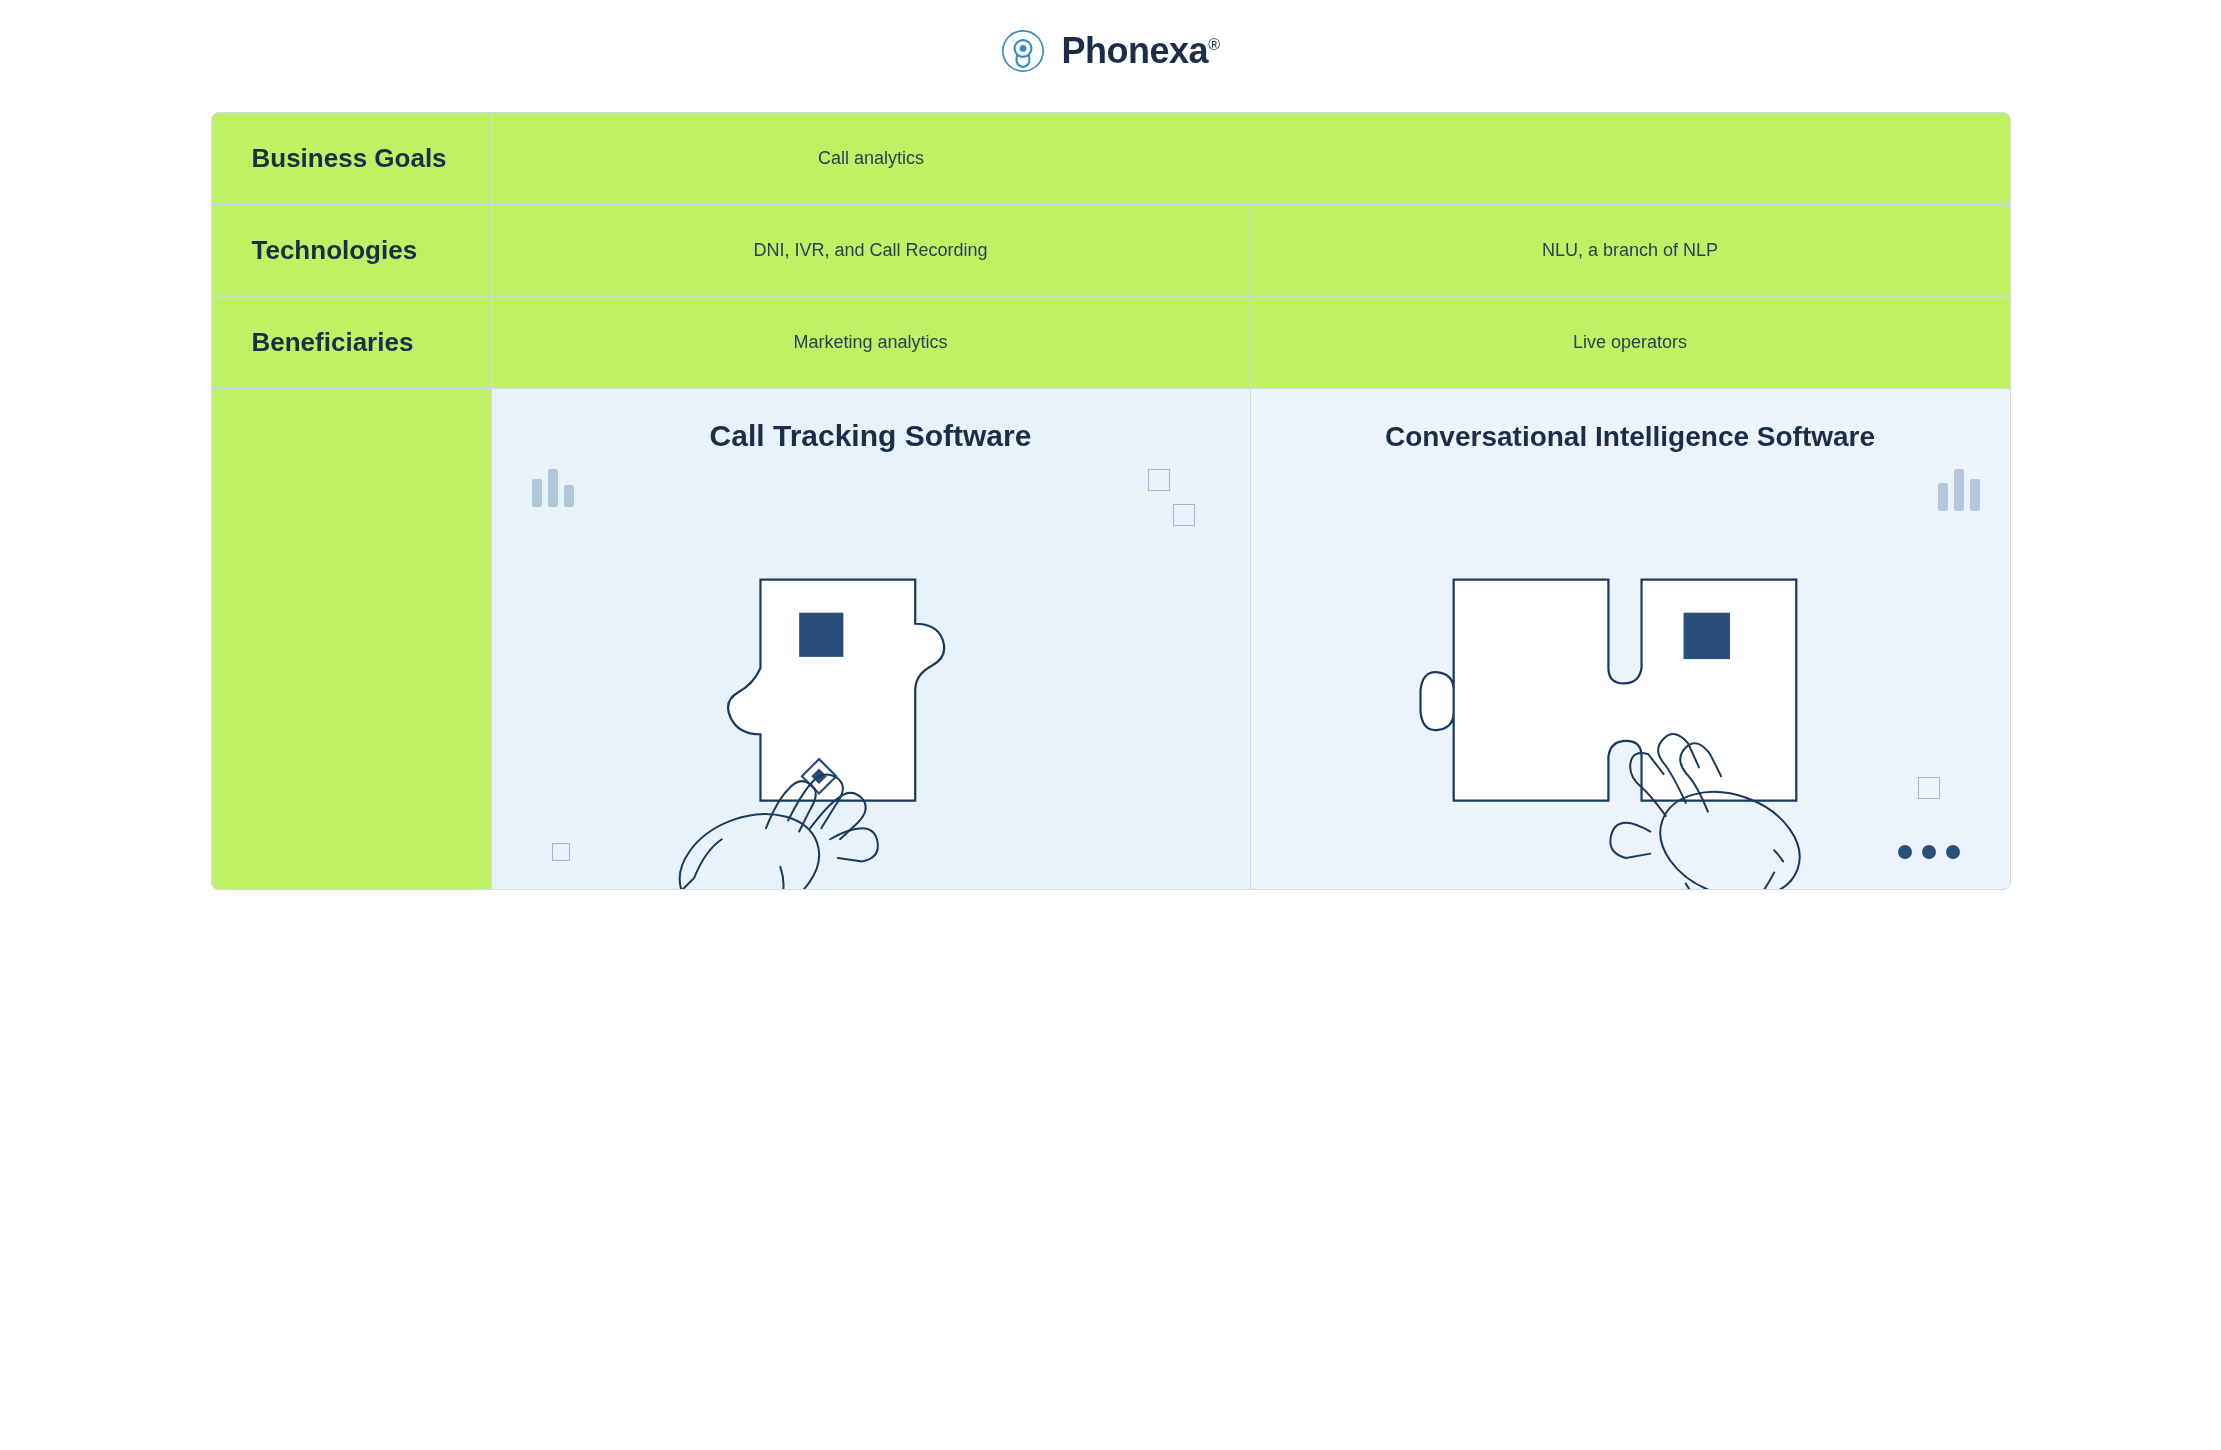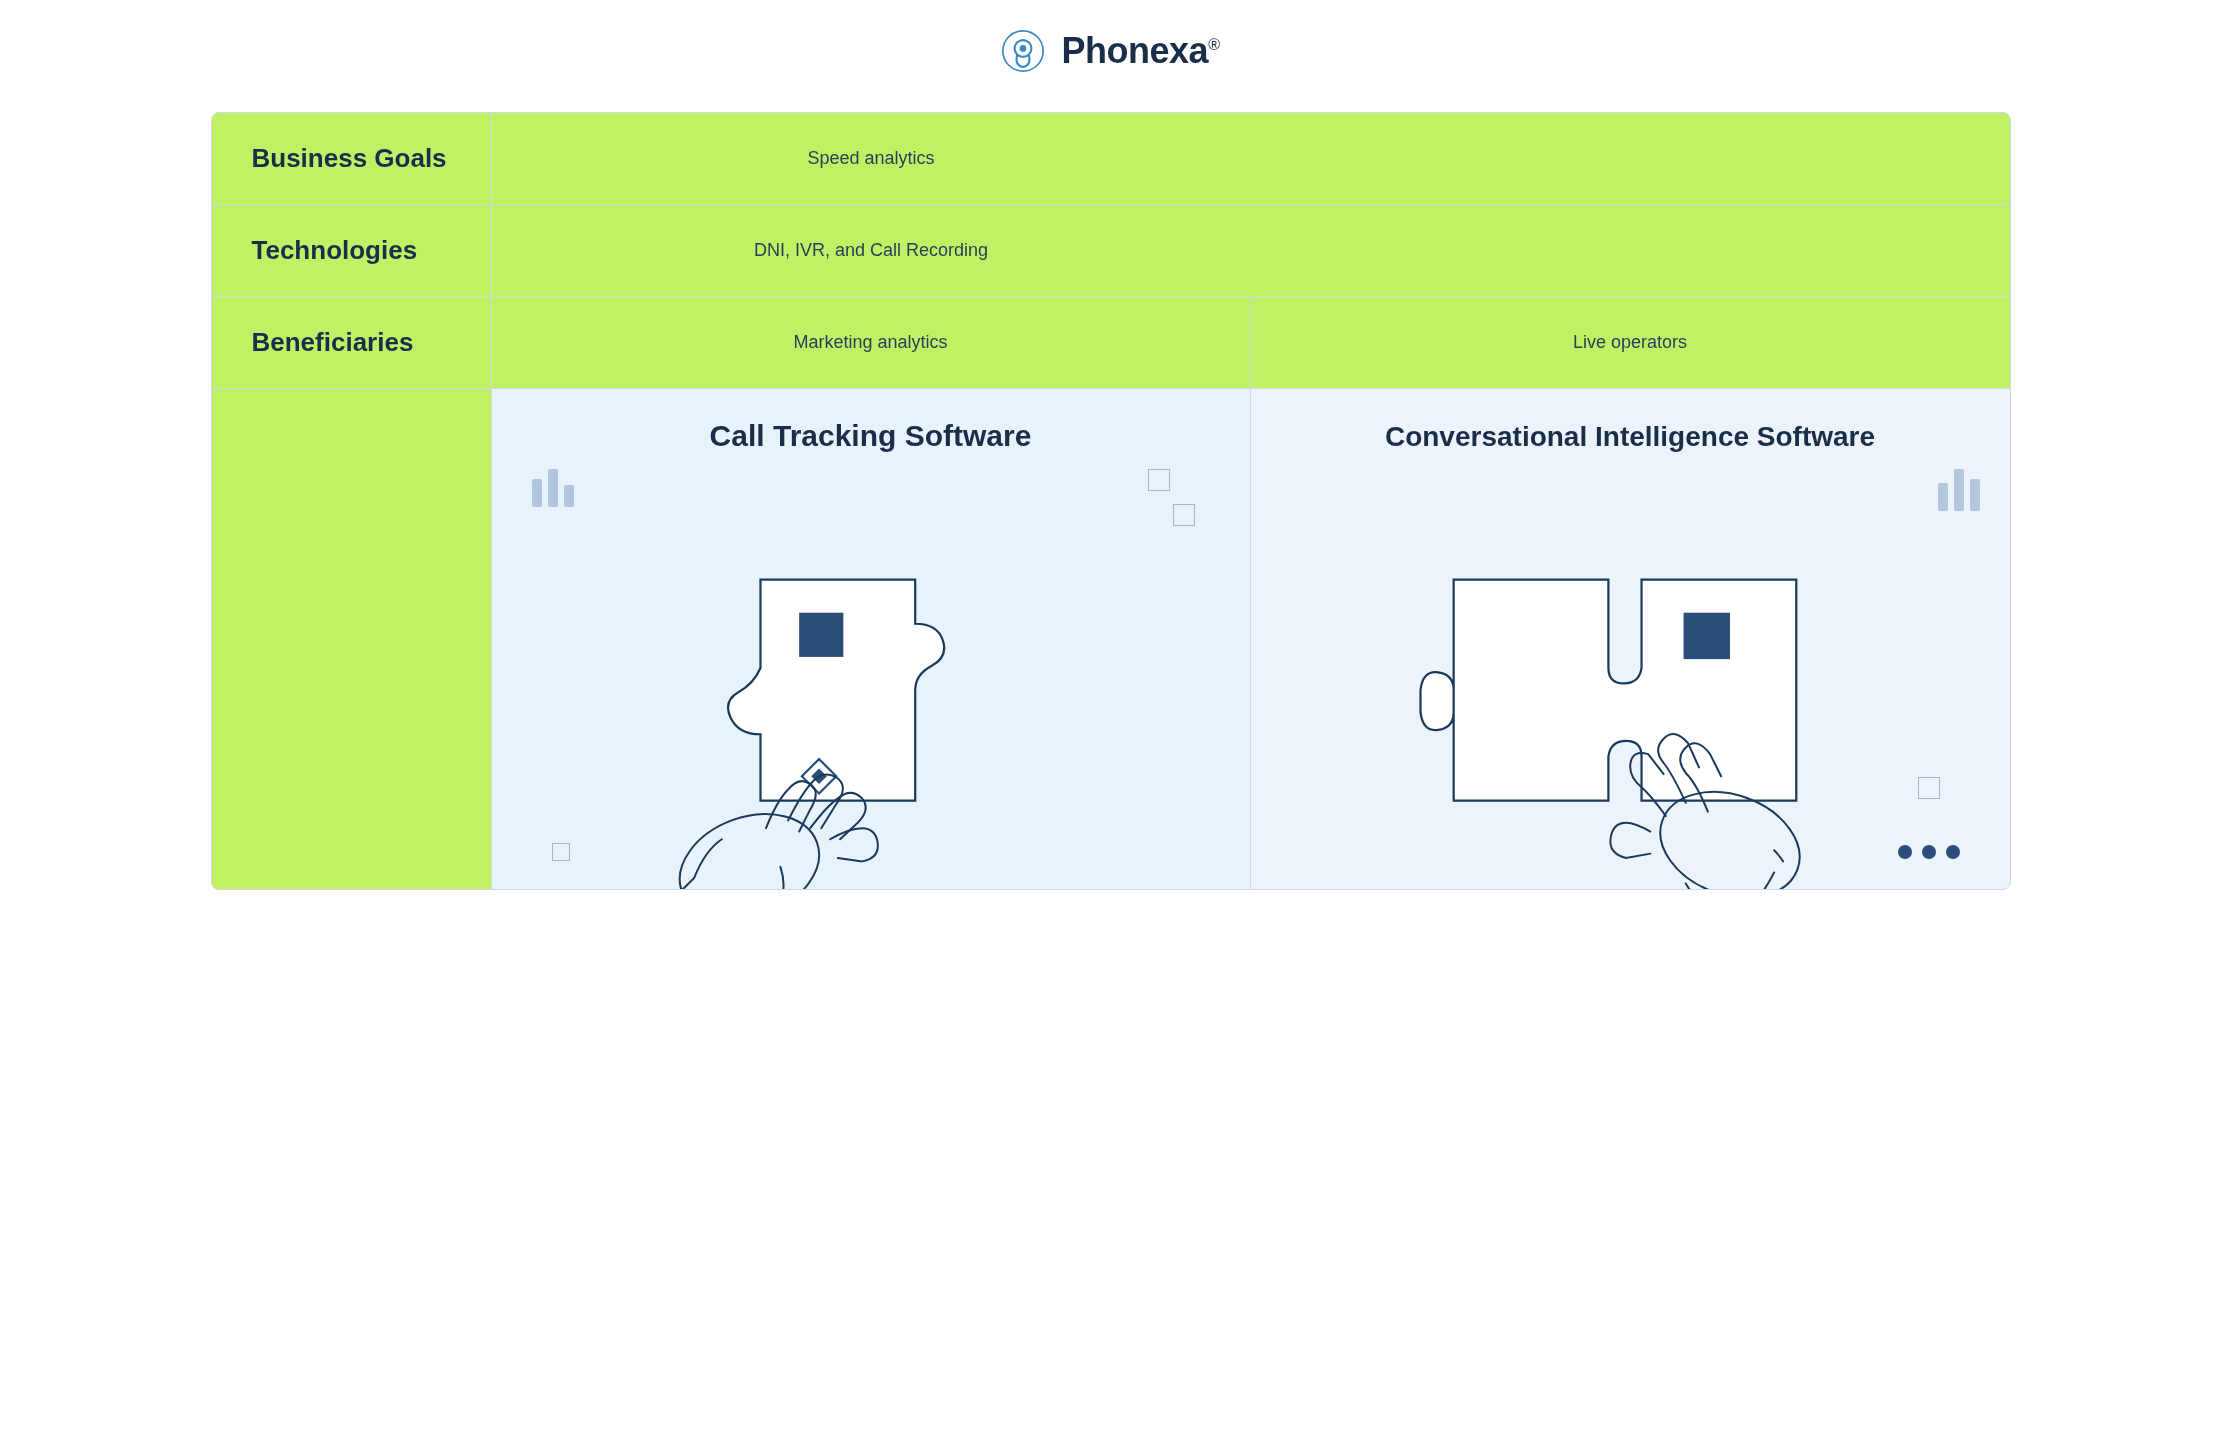--- a/index.html
+++ b/index.html
@@ -204,30 +204,33 @@
   </div>
 </div>
 
 <div class="comparison-table">
 
   <div class="table-row">
     <div class="cell cell-label">
       <span class="cell-label-text">Business Goals</span>
     </div>
     <div class="cell">
-      <span class="cell-value-text">Speed analytics</span>
+      <span class="cell-value-text">Call analytics</span>
     </div>
   </div>
 
   <div class="table-row">
     <div class="cell cell-label">
       <span class="cell-label-text">Technologies</span>
     </div>
     <div class="cell">
       <span class="cell-value-text">DNI, IVR, and Call Recording</span>
+    </div>
+    <div class="cell">
+      <span class="cell-value-text">NLU, a branch of NLP</span>
     </div>
   </div>
 
   <div class="table-row">
     <div class="cell cell-label">
       <span class="cell-label-text">Beneficiaries</span>
     </div>
     <div class="cell">
       <span class="cell-value-text">Marketing analytics</span>
     </div>

